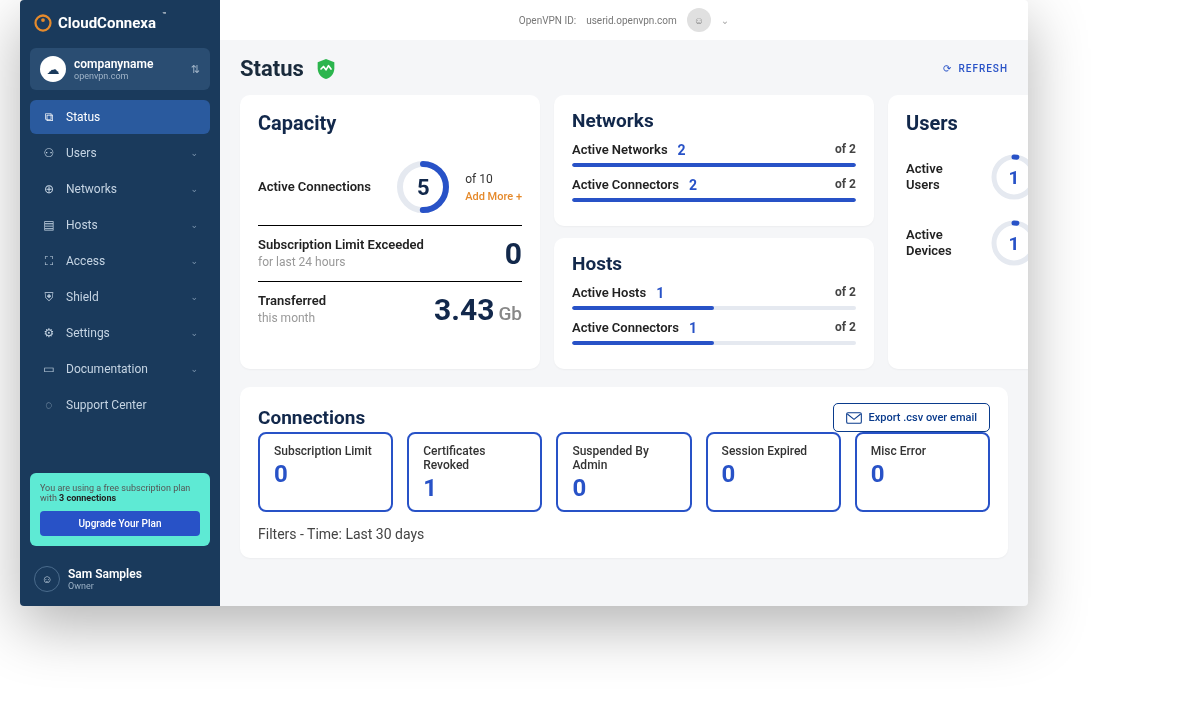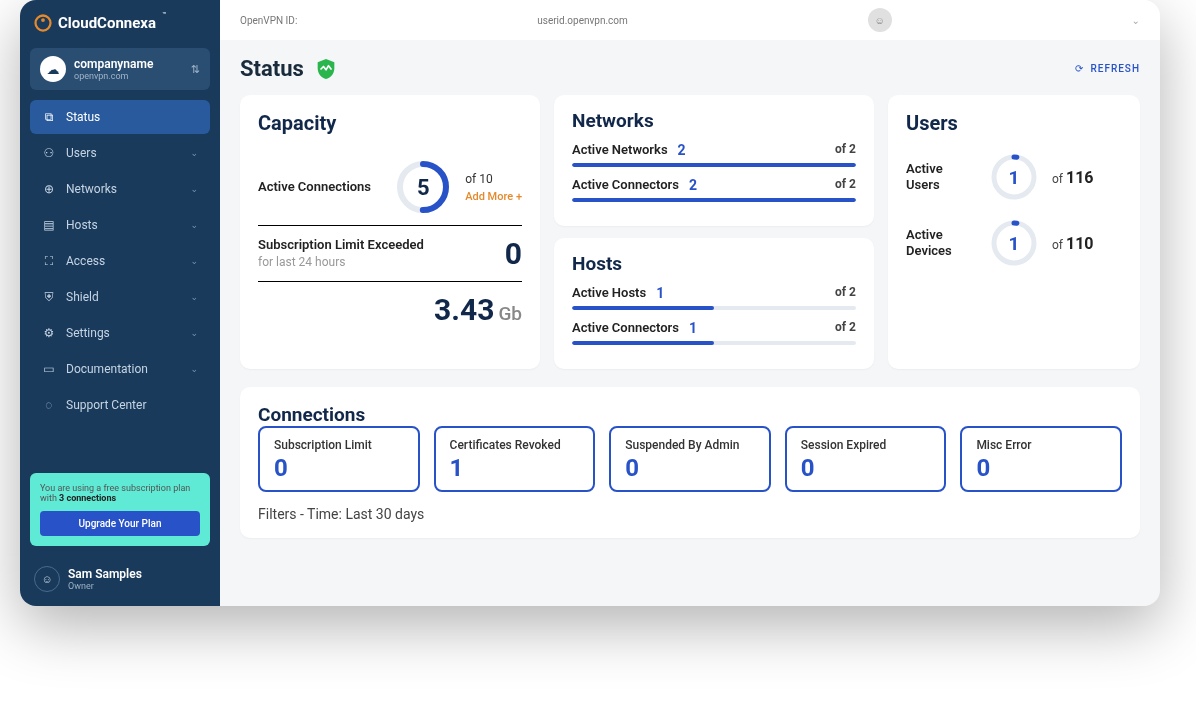--- a/index.html
+++ b/index.html
@@ -1,18 +1,18 @@
 <!DOCTYPE html>
 <html><head>
 <meta charset="utf-8">
 <style>
 * { box-sizing: border-box; margin: 0; padding: 0; font-family: -apple-system, BlinkMacSystemFont, "Segoe UI", Roboto, Arial, sans-serif; }
 body { background: #fff; padding: 0; }
 .app-frame { width: 1196px; height: 726px; position: relative; }
-.app { width: 1140px; height: 606px; margin: 0 20px; background: #f5f6f8; border-radius: 16px; overflow: hidden; display: flex; box-shadow: 0 20px 60px rgba(0,0,0,0.3); }
+.app { width: 1008px; height: 606px; margin: 0 20px; background: #f5f6f8; border-radius: 4px; overflow: hidden; display: flex; box-shadow: 0 20px 60px rgba(0,0,0,0.3); }
 .sidebar { width: 200px; background: #1a3a5c; color: #fff; display: flex; flex-direction: column; }
 .brand { padding: 14px 14px 10px; display: flex; align-items: center; gap: 6px; }
 .brand svg { width: 18px; height: 18px; }
 .brand-name { font-size: 15px; font-weight: 700; }
 .brand-tm { font-size: 7px; position: relative; top: -8px; }
 .company-select { margin: 6px 10px 10px; background: #2a4d72; border-radius: 6px; padding: 8px 10px; display: flex; align-items: center; gap: 8px; cursor: pointer; }
 .company-icon { width: 26px; height: 26px; background: #fff; border-radius: 50%; display: flex; align-items: center; justify-content: center; color: #1a3a5c; font-size: 13px; flex-shrink: 0; }
 .company-info { flex: 1; overflow: hidden; }
 .company-name { font-size: 12px; font-weight: 600; white-space: nowrap; overflow: hidden; }
 .company-sub { font-size: 9px; color: #a0b4c8; }
@@ -24,21 +24,21 @@
 .nav li .chev { margin-left: auto; font-size: 9px; color: #7a93ac; }
 .promo { margin: auto 10px 10px; background: #5eead4; border-radius: 6px; padding: 10px; color: #333; }
 .promo-text { font-size: 9px; color: #555; margin-bottom: 8px; }
 .promo-text b { color: #222; }
 .promo-btn { width: 100%; background: #2852c7; color: #fff; border: none; border-radius: 4px; padding: 7px 0; font-size: 10px; font-weight: 500; cursor: pointer; }
 .user-row { padding: 10px 14px 14px; display: flex; align-items: center; gap: 8px; }
 .user-avatar { width: 26px; height: 26px; border: 1px solid #4a6b8c; border-radius: 50%; display: flex; align-items: center; justify-content: center; font-size: 11px; color: #c5d4e3; }
 .user-name { font-size: 12px; font-weight: 600; }
 .user-role { font-size: 9px; color: #9ab0c5; }
 .main { flex: 1; display: flex; flex-direction: column; overflow: hidden; }
-.topbar { height: 40px; background: #fff; display: flex; align-items: center; justify-content: space-between; padding: 0 20px; gap: 10px; color: #777; font-size: 10px; }
+.topbar { height: 40px; background: #fff; display: flex; align-items: center; justify-content: center; padding: 0 20px; gap: 10px; color: #777; font-size: 10px; }
 .avatar-circle { width: 24px; height: 24px; background: #e0e0e0; border-radius: 50%; display: flex; align-items: center; justify-content: center; color: #888; }
 .content { flex: 1; padding: 16px 20px; overflow: auto; }
 .page-head { display: flex; align-items: center; gap: 12px; margin-bottom: 14px; }
 .page-title { font-size: 22px; font-weight: 700; color: #1a2b3c; }
 .shield-badge { width: 20px; height: 22px; }
 .refresh { margin-left: auto; display: flex; align-items: center; gap: 6px; color: #2852c7; font-size: 10px; letter-spacing: 1px; cursor: pointer; font-weight: 500; }
 .cards-row { display: flex; gap: 14px; margin-bottom: 18px; }
 .card { background: #fff; border-radius: 10px; padding: 16px 18px; box-shadow: 0 1px 2px rgba(0,0,0,0.04); }
 .card h3 { font-size: 20px; font-weight: 700; color: #12284b; margin-bottom: 14px; }
 .capacity { flex: 0 0 300px; }
@@ -203,20 +203,21 @@
             <div class="cap-meta">
               <span class="cap-of">of 10</span>
               <span class="cap-add">Add More +</span>
             </div>
           </div>
           <div class="cap-row">
             <div class="cap-label"><span>Subscription Limit Exceeded</span><br><span class="cap-sub">for last 24 hours</span></div>
             <div class="cap-big">0</div>
           </div>
           <div class="cap-row">
+            <div class="cap-label"><span>Transferred</span><br><span class="cap-sub">this month</span></div>
             <div class="cap-big"><span>3.43</span><span class="cap-unit">Gb</span></div>
           </div>
         </div>
 
         <div class="midcol">
           <div class="midcard">
             <h3>Networks</h3>
             <div class="stat-line">
               <div class="stat-head">
                     <span class="stat-name">Active Networks</span>
@@ -288,20 +289,27 @@
               </div>
               <div class="user-of"><span>of </span><b>110</b></div>
             </div>
           </div>
         </div>
       </div>
 
       <div class="connections-sec">
         <div class="conn-head">
           <div class="conn-title">Connections</div>
+          <button class="export-btn">
+            <svg width="16" height="12" viewBox="0 0 24 18">
+                  <rect x="1" y="1" width="22" height="16" rx="2" fill="none" stroke="#0a3b8c" stroke-width="1.6"></rect>
+                  <path d="M2 3 L12 11 L22 3" fill="none" stroke="#0a3b8c" stroke-width="1.6"></path>
+                </svg>
+            <span>Export .csv over email</span>
+          </button>
         </div>
         <div class="conn-boxes">
           <div class="conn-box">
                 <div class="conn-box-label">Subscription Limit</div>
                 <div class="conn-box-val">0</div>
               </div>
           <div class="conn-box">
                 <div class="conn-box-label">Certificates Revoked</div>
                 <div class="conn-box-val">1</div>
               </div>

